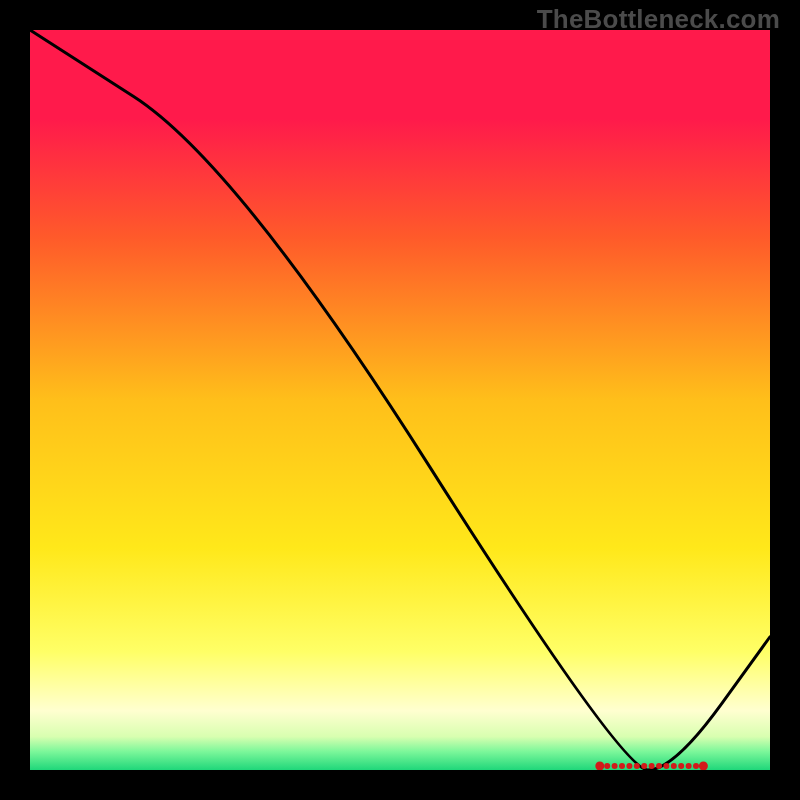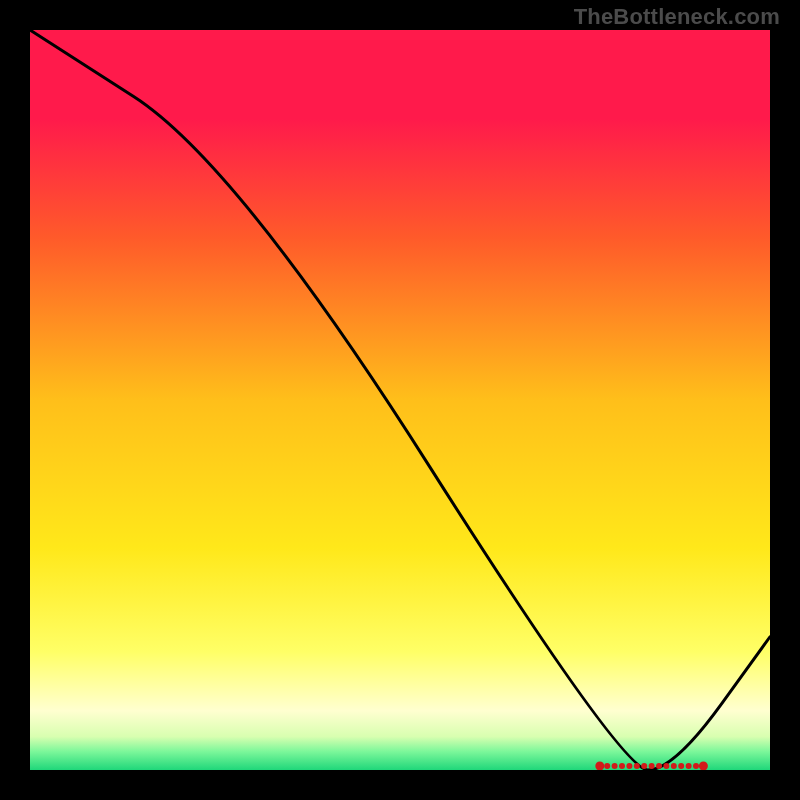--- a/index.html
+++ b/index.html
@@ -14,21 +14,21 @@
   .frame {
     position: relative;
     width: 800px;
     height: 800px;
   }
   .watermark {
     position: absolute;
     top: 4px;
     right: 20px;
     color: #4b4b4b;
-    font-size: 22px;
+    font-size: 26px;
     font-weight: 600;
     letter-spacing: 0.2px;
     user-select: none;
   }
   .plot-wrap {
     position: absolute;
     left: 30px;
     top: 30px;
     width: 740px;
     height: 740px;

